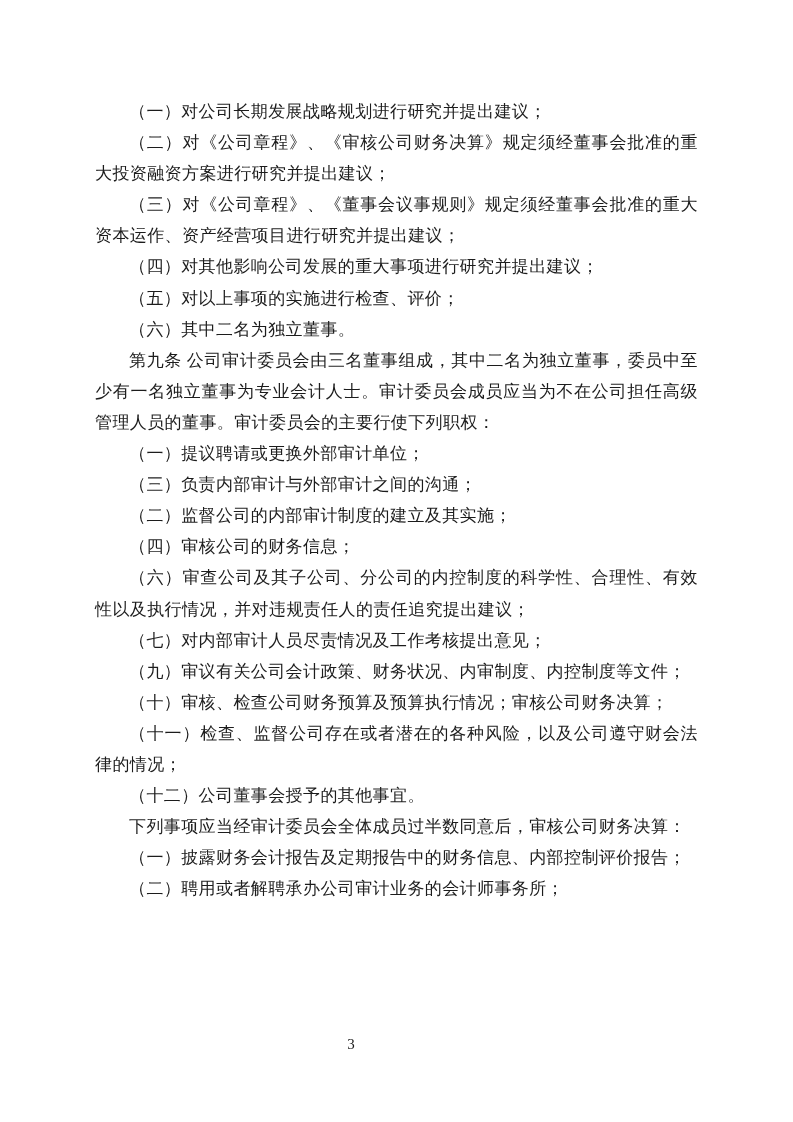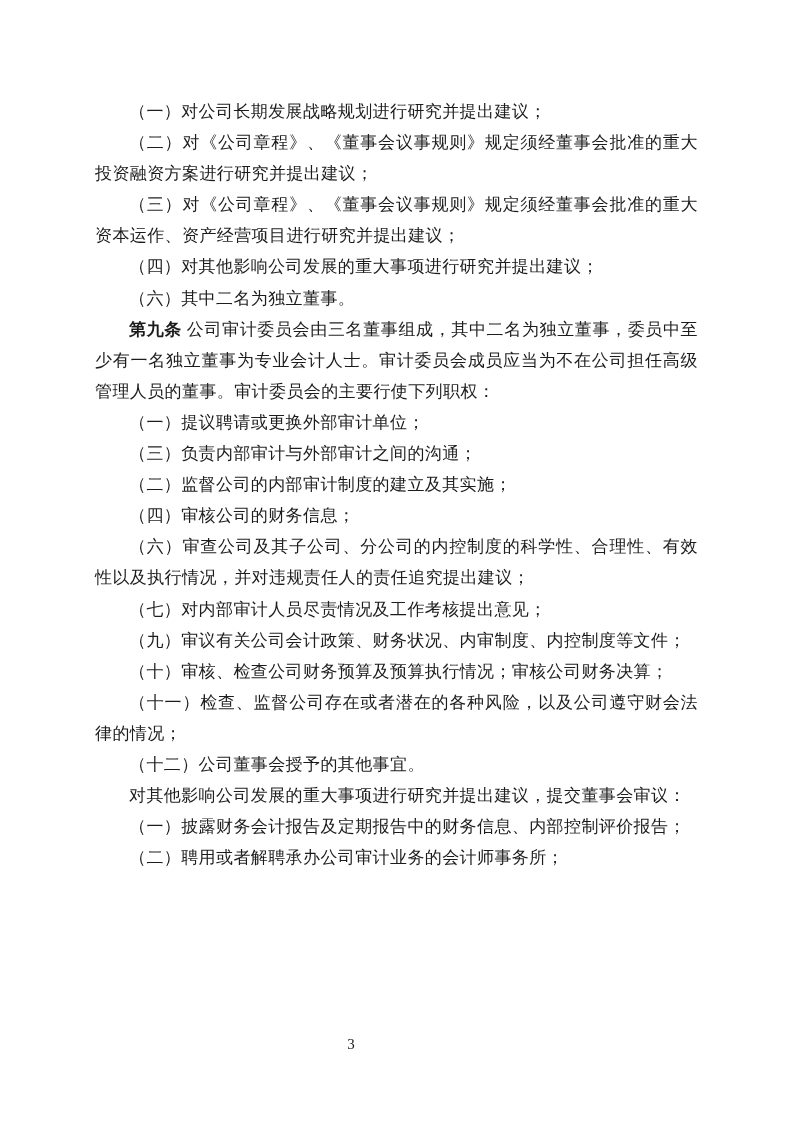--- a/index.html
+++ b/index.html
@@ -25,52 +25,53 @@
     line-height: 31.1px;
     text-align: justify;
     letter-spacing: 0.4px;
   }
   .doc-content p {
     margin: 0;
     padding: 0;
     text-indent: 2em;
   }
   .lead {
-    font-weight: bold;
+    font-weight: normal;
   }
   .page-footer {
     position: absolute;
     left: 0;
     top: 1034px;
     width: 100%;
     text-align: center;
     color: #1c1c1c;
     font-size: 15px;
     line-height: 20px;
   }
 </style>
 </head>
 <body>
 
 <div class="page">
   <div class="doc-content">
     <p><span>（一）对公司长期发展战略规划进行研究并提出建议；</span></p>
-    <p><span>（二）对《公司章程》、《董事会议事规则》规定须经董事会批准的重大投资融资方案进行研究并提出建议；</span></p>
+    <p><span>（二）对《公司章程》、《审核公司财务决算》规定须经董事会批准的重大投资融资方案进行研究并提出建议；</span></p>
     <p><span>（三）对《公司章程》、《董事会议事规则》规定须经董事会批准的重大资本运作、资产经营项目进行研究并提出建议；</span></p>
     <p><span>（四）对其他影响公司发展的重大事项进行研究并提出建议；</span></p>
+    <p><span>（五）对以上事项的实施进行检查、评价；</span></p>
     <p><span>（六）其中二名为独立董事。</span></p>
     <p><span class="lead">第九条</span><span> 公司审计委员会由三名董事组成，其中二名为独立董事，委员中至少有一名独立董事为专业会计人士。审计委员会成员应当为不在公司担任高级管理人员的董事。审计委员会的主要行使下列职权：</span></p>
     <p><span>（一）提议聘请或更换外部审计单位；</span></p>
     <p><span>（三）负责内部审计与外部审计之间的沟通；</span></p>
     <p><span>（二）监督公司的内部审计制度的建立及其实施；</span></p>
     <p><span>（四）审核公司的财务信息；</span></p>
     <p><span>（六）审查公司及其子公司、分公司的内控制度的科学性、合理性、有效性以及执行情况，并对违规责任人的责任追究提出建议；</span></p>
     <p><span>（七）对内部审计人员尽责情况及工作考核提出意见；</span></p>
     <p><span>（九）审议有关公司会计政策、财务状况、内审制度、内控制度等文件；</span></p>
     <p><span>（十）审核、检查公司财务预算及预算执行情况；审核公司财务决算；</span></p>
     <p><span>（十一）检查、监督公司存在或者潜在的各种风险，以及公司遵守财会法律的情况；</span></p>
     <p><span>（十二）公司董事会授予的其他事宜。</span></p>
-    <p><span>对其他影响公司发展的重大事项进行研究并提出建议，提交董事会审议：</span></p>
+    <p><span>下列事项应当经审计委员会全体成员过半数同意后，审核公司财务决算：</span></p>
     <p><span>（一）披露财务会计报告及定期报告中的财务信息、内部控制评价报告；</span></p>
     <p><span>（二）聘用或者解聘承办公司审计业务的会计师事务所；</span></p>
   </div>
   <div class="page-footer">3</div>
 </div>
 
 </body></html>

